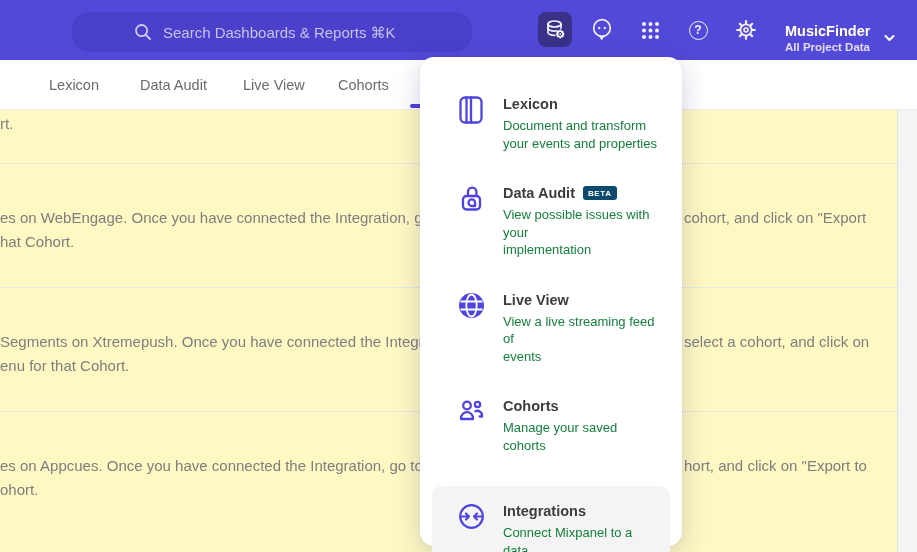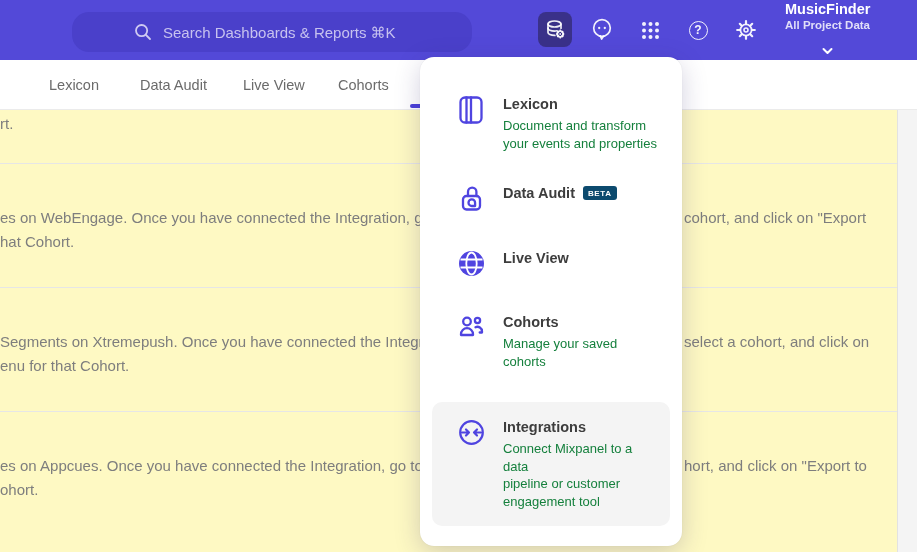--- a/index.html
+++ b/index.html
@@ -36,21 +36,21 @@
     background:#3A3189; border-radius:8px;
     display:flex; align-items:center; justify-content:center; cursor:pointer;
   }
   .help-circle {
     width:19px; height:19px; border:1.8px solid rgba(255,255,255,.92);
     border-radius:50%; display:flex; align-items:center; justify-content:center;
     color:rgba(255,255,255,.95); font-size:12px; font-weight:bold;
   }
   .project {
     position:absolute; left:785px; top:0; height:76px;
-    display:flex; align-items:center; gap:14px; cursor:pointer;flex-direction:column;
+    display:flex; align-items:center; gap:14px; cursor:pointer;
   }
   .project-text { display:flex; flex-direction:column; line-height:1.25; }
   .project-name { color:#fff; font-size:14.5px; font-weight:bold; }
   .project-sub { color:rgba(255,255,255,.82); font-size:11.5px; font-weight:bold; }
 
   
   .nav {
     position:absolute; top:60px; left:0; width:917px; height:50px;
     background:#fff; border-bottom:1px solid #EBEBEB; z-index:10;
   }
@@ -241,37 +241,41 @@
         <path d="M10 11 V6.8 a4.2 4.2 0 0 1 8.4 0 V11"></path>
         <rect x="5" y="11" width="17" height="13.5" rx="3.5"></rect>
         <path d="M17 21 h-3.2 a3.3 3.3 0 1 1 3.3 -3.3 v3.3"></path>
       </svg>
     </span>
     <div class="mi-text">
       <div class="mi-title-row">
         <span class="mi-title">Data Audit</span>
         <span class="mi-badge">BETA</span>
       </div>
+      <div class="mi-desc">View possible issues with your
+implementation</div>
     </div>
   </div>
 
   <div class="menu-item">
     <span class="mi-icon">
       <svg width="27" height="27" viewBox="0 0 27 27">
         <circle cx="13.5" cy="13.5" r="12.5" fill="#4F44E0"></circle>
         <g fill="none" stroke="#fff" stroke-width="1.8">
           <ellipse cx="13.5" cy="13.5" rx="5.2" ry="11"></ellipse>
           <path d="M2.5 9.5 h22 M2.5 17.5 h22"></path>
         </g>
       </svg>
     </span>
     <div class="mi-text">
       <div class="mi-title-row">
         <span class="mi-title">Live View</span>
       </div>
+      <div class="mi-desc">View a live streaming feed of
+events</div>
     </div>
   </div>
 
   <div class="menu-item cohorts">
     <span class="mi-icon">
       <svg width="27" height="24" viewBox="0 0 27 24" fill="none" stroke="#4F44E0" stroke-width="2.3" stroke-linecap="round" stroke-linejoin="round">
         <circle cx="9" cy="7.5" r="3.8"></circle>
         <path d="M3 21 v-.8 a6 6 0 0 1 12 0 v.8 Z"></path>
         <circle cx="19.5" cy="6.5" r="2.6"></circle>
         <path d="M17.5 13.2 a4.6 4.6 0 0 1 6.5 4.2 v1.1 h-2.3"></path>

